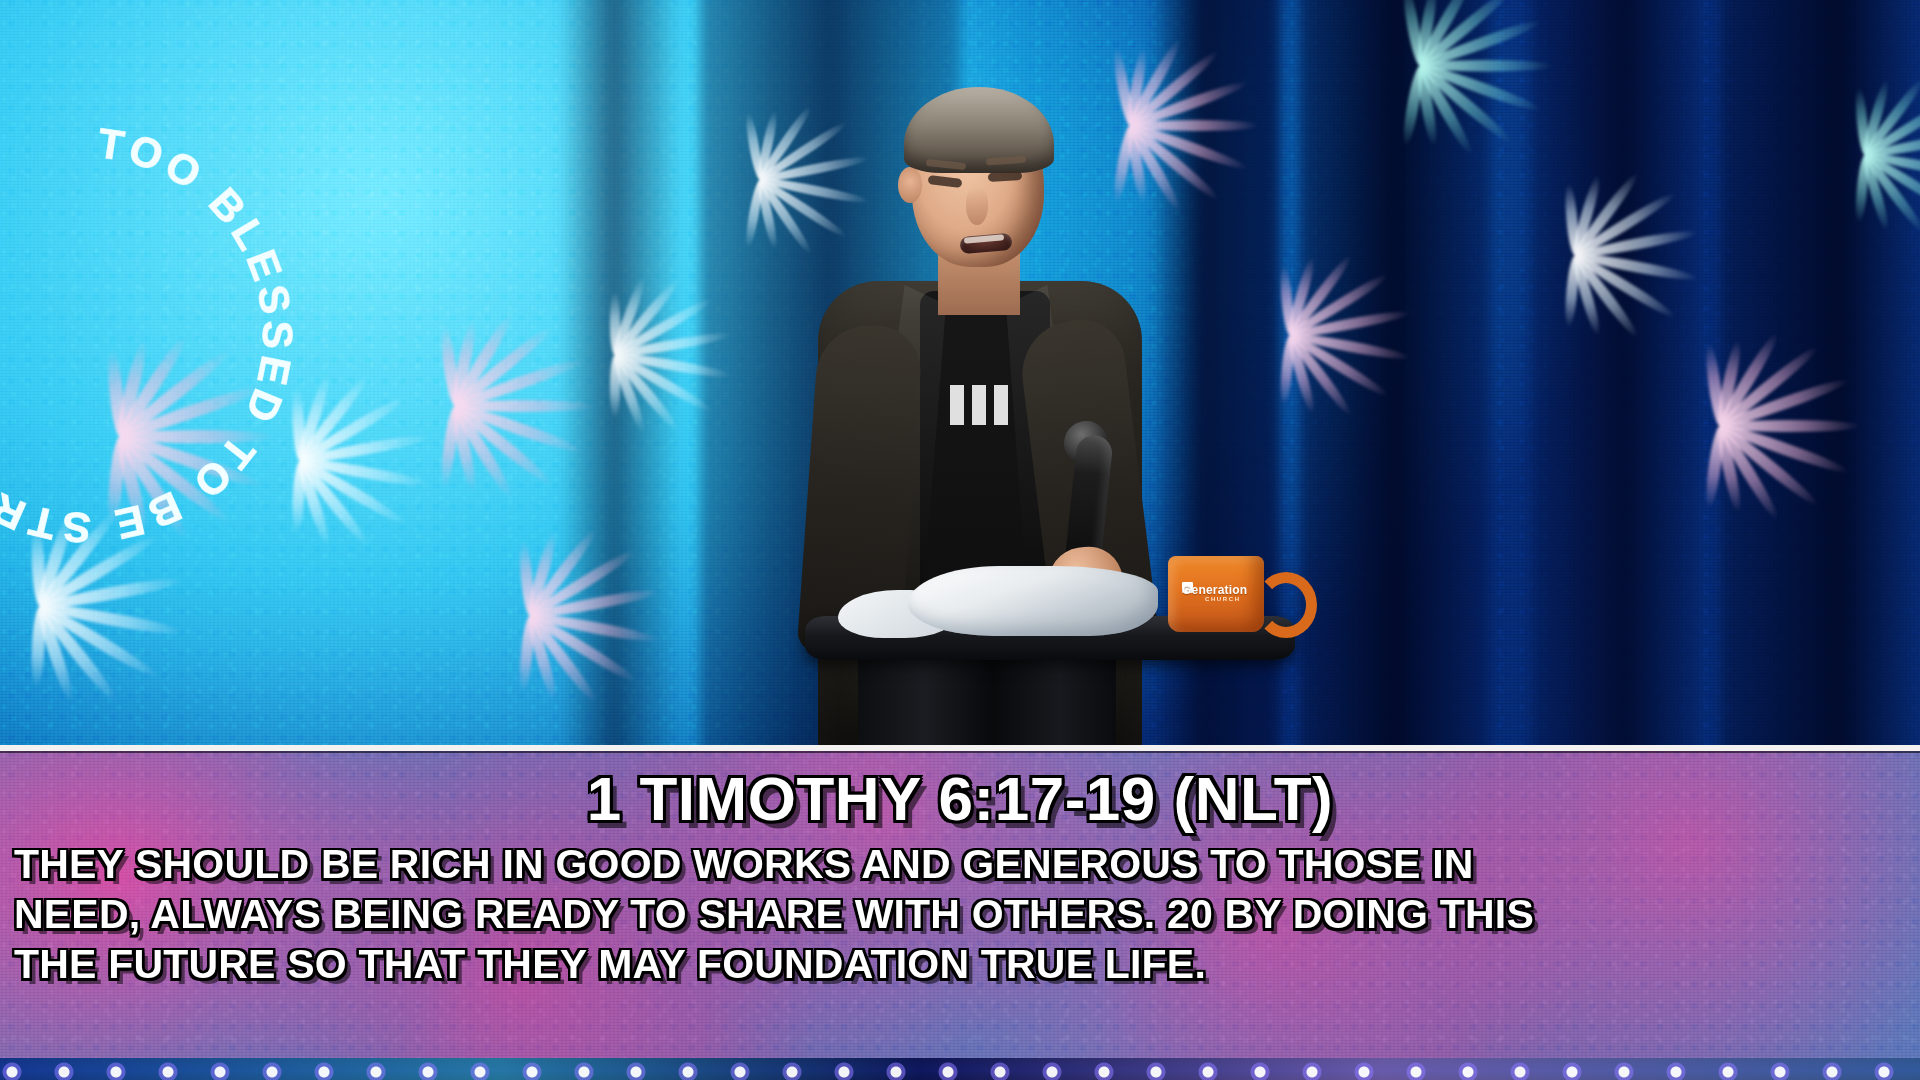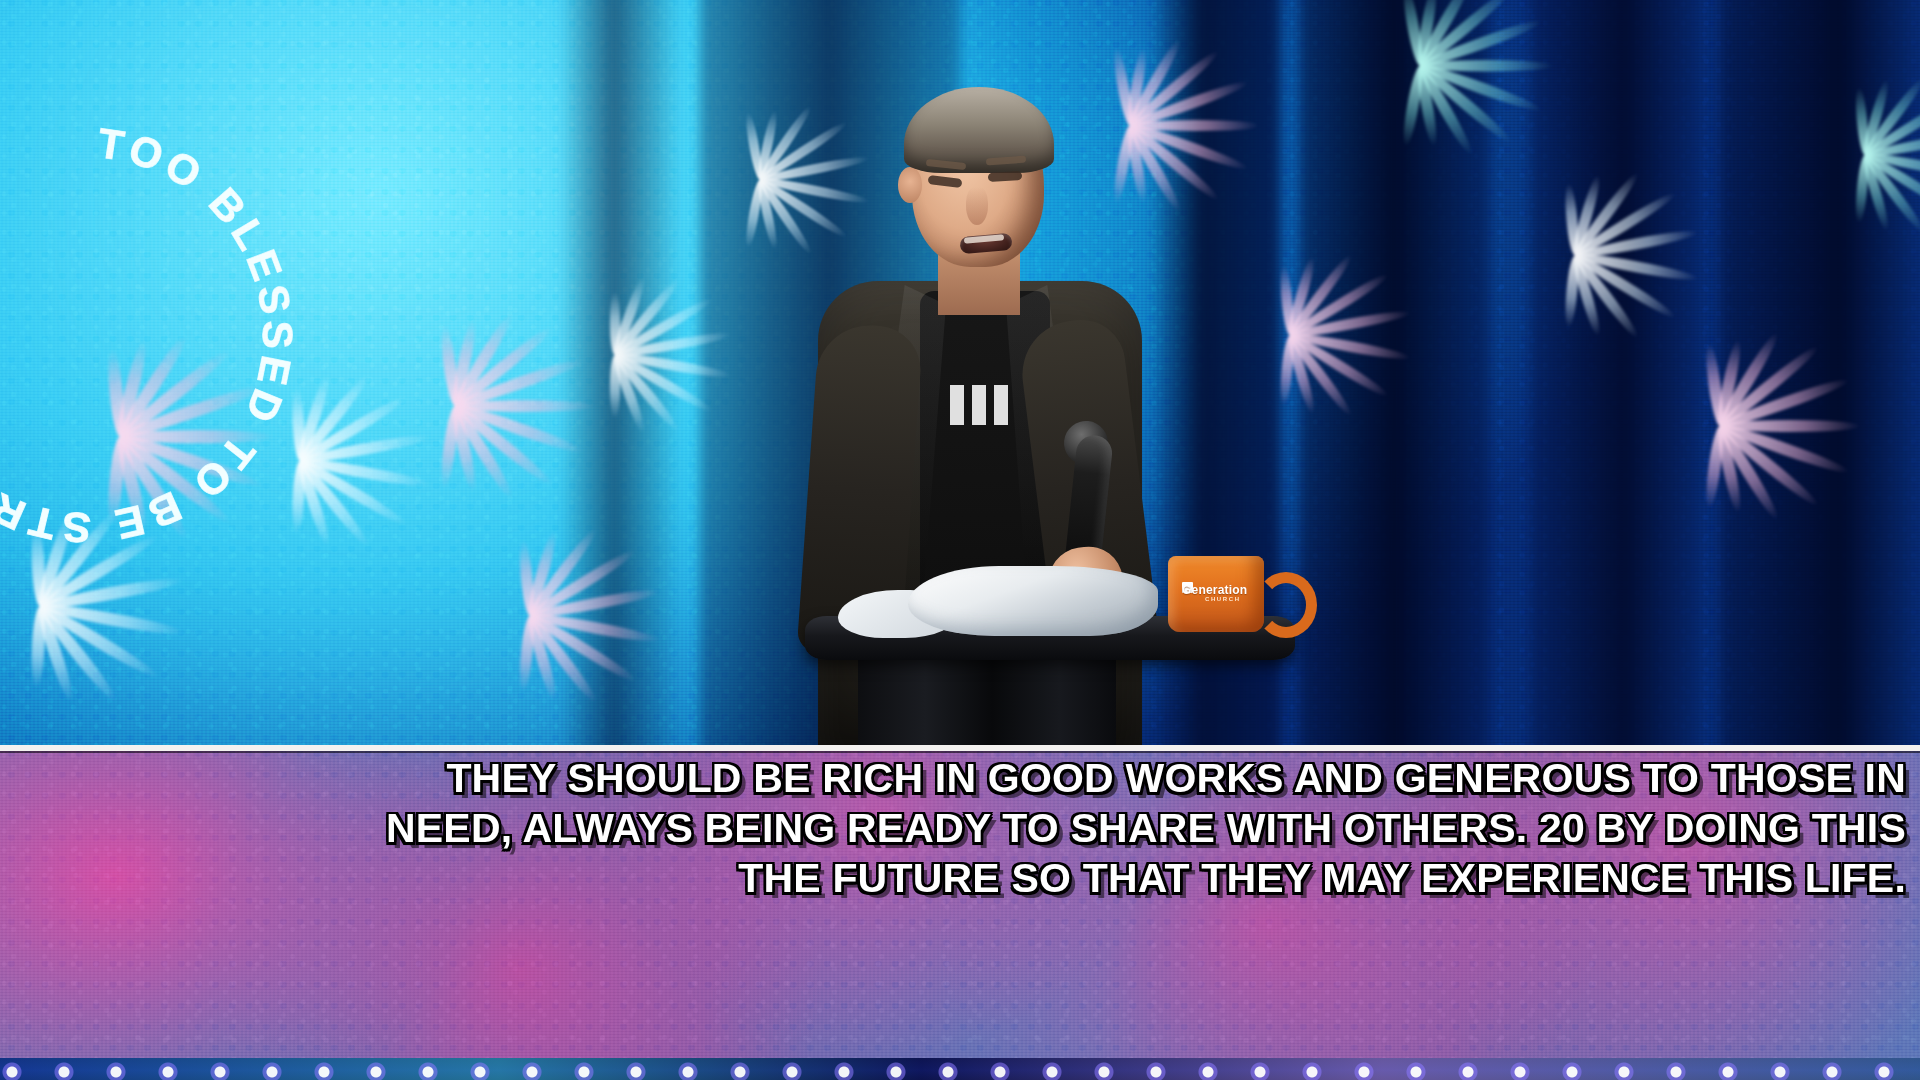--- a/index.html
+++ b/index.html
@@ -218,21 +218,21 @@
   .cap-inner{position:relative;z-index:3;width:100%;height:100%;}
   .cap-title{
     text-align:center;color:#fff;font-weight:700;
     font-size:62px;line-height:76px;letter-spacing:.5px;padding-top:10px;
     text-shadow:
       -3px -3px 0 #000, 3px -3px 0 #000, -3px 3px 0 #000, 3px 3px 0 #000,
       0 -3px 0 #000, 0 3px 0 #000, -3px 0 0 #000, 3px 0 0 #000,
       7px 8px 0 rgba(0,0,0,.55);
   }
   .cap-body{
-    text-align:right;color:#fff;font-weight:700;
+    text-align:left;color:#fff;font-weight:700;
     font-size:41px;line-height:50px;letter-spacing:.2px;padding:2px 14px 0;
     text-shadow:
       -2.5px -2.5px 0 #000, 2.5px -2.5px 0 #000, -2.5px 2.5px 0 #000, 2.5px 2.5px 0 #000,
       0 -2.5px 0 #000, 0 2.5px 0 #000, -2.5px 0 0 #000, 2.5px 0 0 #000,
       6px 6px 0 rgba(0,0,0,.5);
   }
   .cap-body .ln{display:block;white-space:nowrap;}
 
   
   .ledstrip{
@@ -484,24 +484,25 @@
   <div class="cloth"></div>
   <div class="mug-handle"></div>
   <div class="mug"></div>
   <div class="mug-sq"></div>
   <div class="mug-text">Generation</div>
   <div class="mug-sub">CHURCH</div>
 
   <div class="caption">
     <div class="noise"></div>
     <div class="cap-inner">
+      <div class="cap-title">1 TIMOTHY 6:17-19 (NLT)</div>
       <div class="cap-body" id="cap-body">
           <span class="ln">THEY SHOULD BE RICH IN GOOD WORKS AND GENEROUS TO THOSE IN</span>
           <span class="ln">NEED, ALWAYS BEING READY TO SHARE WITH OTHERS. 20 BY DOING THIS</span>
-          <span class="ln">THE FUTURE SO THAT THEY MAY EXPERIENCE THIS LIFE.</span>
+          <span class="ln">THE FUTURE SO THAT THEY MAY FOUNDATION TRUE LIFE.</span>
         </div>
     </div>
   </div>
 
   <div class="ledstrip">
     <div class="dots"></div>
   </div>
 
 </div>
 

